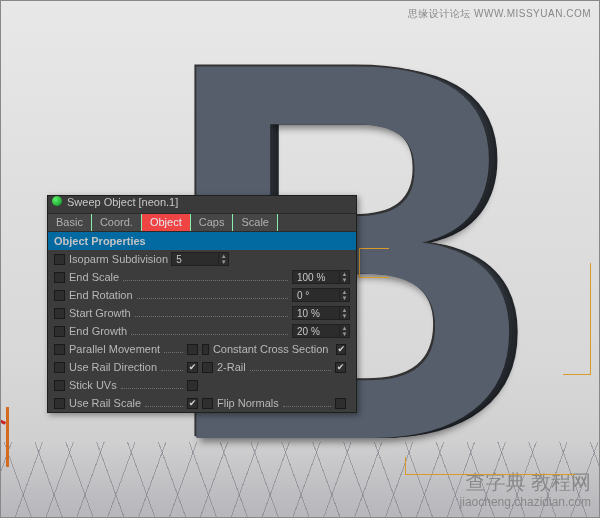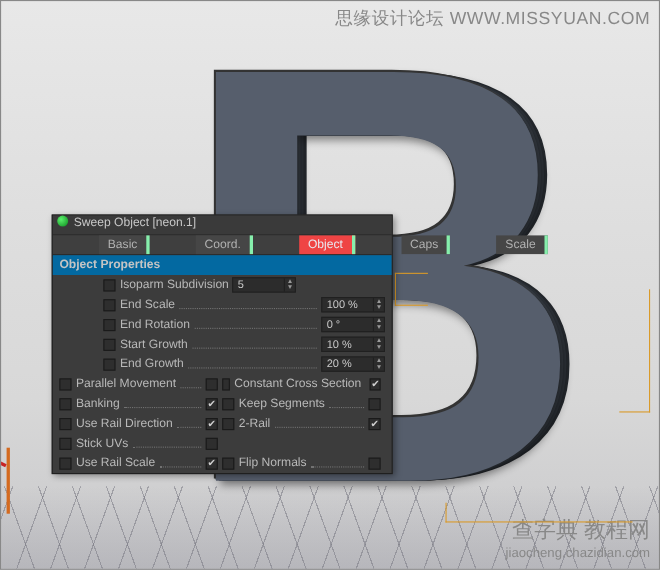--- a/index.html
+++ b/index.html
@@ -10,21 +10,21 @@
     font-family: Arial, sans-serif;
     font-size: 11px;
     overflow: hidden;
     background: linear-gradient(180deg, #e8e8e8 0%, #dedede 40%, #d8d8d8 70%, #c8c8ca 100%);
     border: 1px solid #888;
   }
   .watermark-top {
     position: absolute;
     top: 6px;
     right: 8px;
-    font-size: 16px;
+    font-size: 10px;
     color: #888;
     letter-spacing: 0.5px;
   }
   .watermark-bottom {
     position: absolute;
     bottom: 6px;
     right: 8px;
     font-size: 12px;
     color: #888;
     text-align: right;
@@ -119,41 +119,39 @@
   .titlebar .title { color: #c8c8c8; }
   .tabs {
     display: flex;
     height: 18px;
     background: #3f3f3f;
     border-bottom: 1px solid #2a2a2a;
   }
   .tab {
     padding: 2px 8px 0 8px;
     color: #b0b0b0;
-    border-right: 3px solid #86efac;
+    border-right: 1px solid #86efac;
     background: #464646;
     cursor: pointer;
-    margin-left: 42px;
   }
   .tab.active {
     background: #ef4444;
     color: #e8e8f0;
   }
   .section-header {
     padding: 3px 6px;
     color: #c4c4c4;
     background: #0369a1;
     font-weight: bold;
   }
   .row {
     display: flex;
     align-items: center;
     height: 18px;
     padding: 0 6px;
-    margin-left: 40px;
   }
   .chk {
     width: 11px;
     height: 11px;
     border: 1px solid #1a1a1a;
     background: #2e2e2e;
     margin-right: 4px;
     display: inline-flex;
     align-items: center;
     justify-content: center;
@@ -319,34 +317,20 @@
         <span class="half">
           <span class="chk"></span>
           <span class="lbl">Constant Cross Section</span>
           <span class="dots"></span>
           <span class="chk checked"></span>
         </span>
       </div>
       <div class="dualrow">
         <span class="half">
           <span class="chk"></span>
-          <span class="lbl">Banking</span>
-          <span class="dots"></span>
-          <span class="chk checked"></span>
-        </span>
-        <span class="half">
-          <span class="chk"></span>
-          <span class="lbl">Keep Segments</span>
-          <span class="dots"></span>
-          <span class="chk "></span>
-        </span>
-      </div>
-      <div class="dualrow">
-        <span class="half">
-          <span class="chk"></span>
           <span class="lbl">Use Rail Direction</span>
           <span class="dots"></span>
           <span class="chk checked"></span>
         </span>
         <span class="half">
           <span class="chk"></span>
           <span class="lbl">2-Rail</span>
           <span class="dots"></span>
           <span class="chk checked"></span>
         </span>

